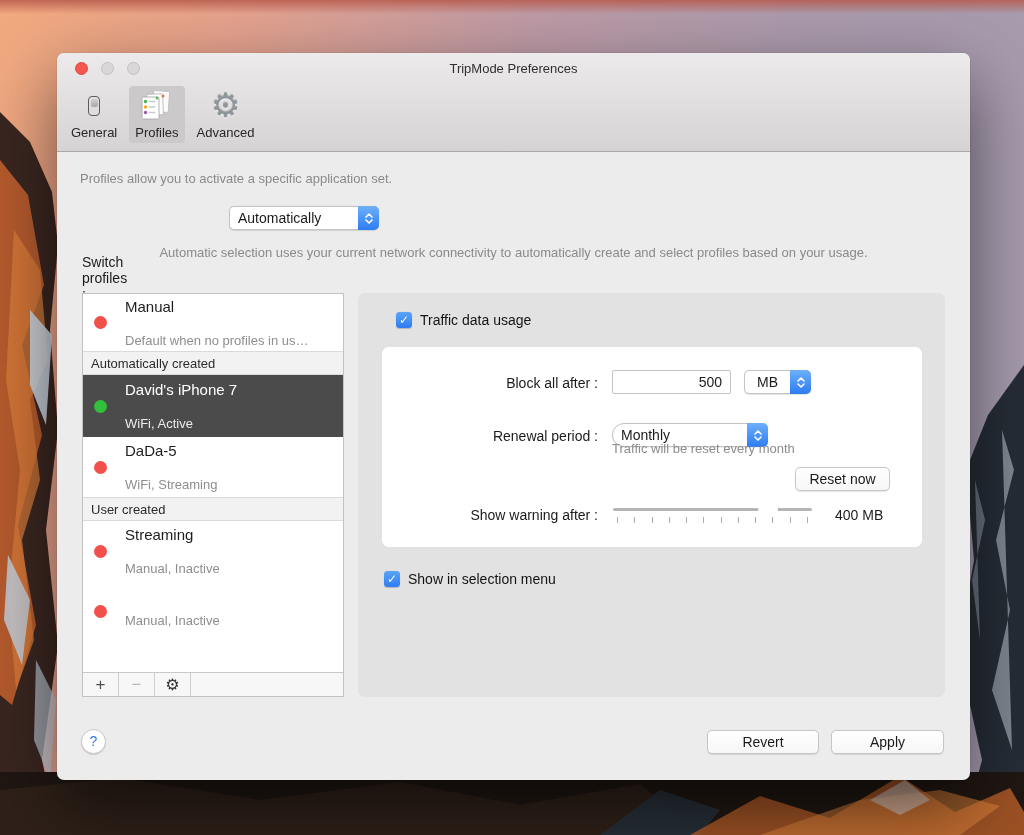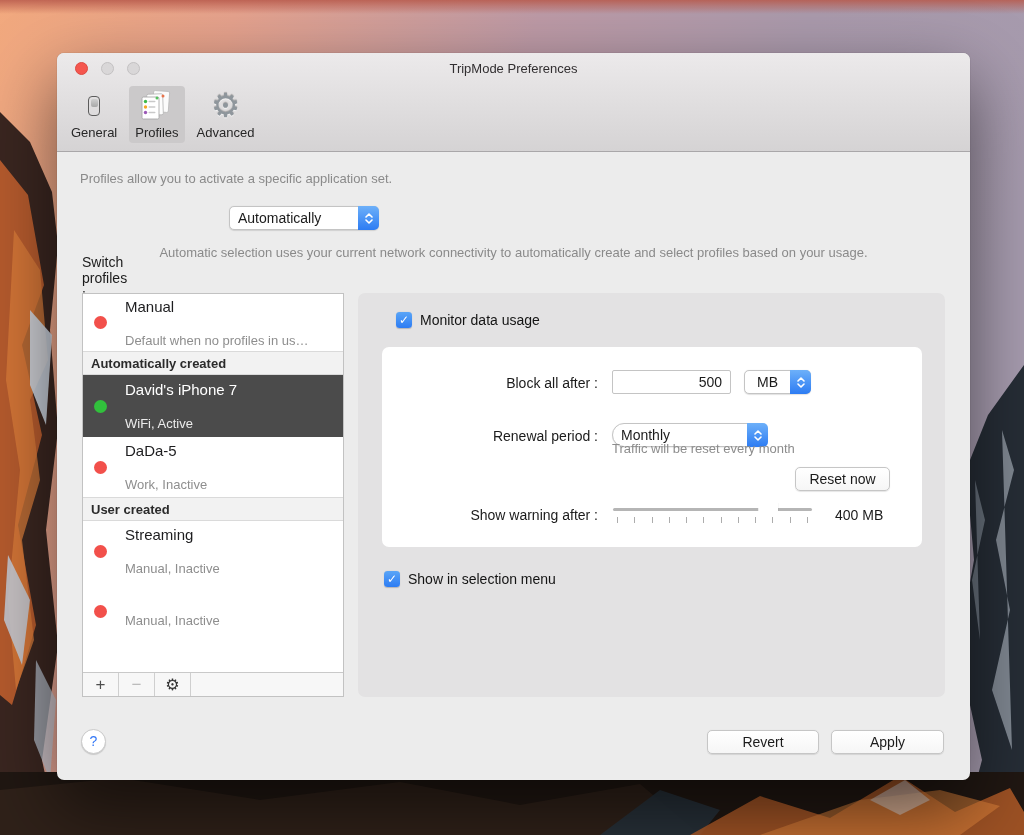--- a/index.html
+++ b/index.html
@@ -64,21 +64,21 @@
   .p-row .dot { position:absolute; left:11px; top:50%; margin-top:-6.5px;
     width:13px; height:13px; border-radius:50%; }
   .dot.red { background:#f2504b; } .dot.green { background:#31c03c; }
   .p-title { font-size:15px; color:#1d1d1f; }
   .p-sub { font-size:13px; color:#8e8e8e; margin-top:18px; }
   .p-row.selected { background:#4b4b4b; }
   .p-row.selected .p-title { color:#ffffff; }
   .p-row.selected .p-sub { color:#ececec; }
   .p-header { height:24px; line-height:23px; background:#f2f2f2;
     border-top:1px solid #dadada; border-bottom:1px solid #dadada;
-    font-size:13px; color:#2b2b2b; padding-left:8px;font-weight:bold; }
+    font-size:13px; color:#2b2b2b; padding-left:8px; }
   .p-fill { flex:1; }
   .p-actions { height:24px; border-top:1px solid #c9c9c9; background:#f7f7f7;
     display:flex; }
   .p-act { width:36px; height:100%; border-right:1px solid #cfcfcf; display:flex;
     align-items:center; justify-content:center; font-size:17px; color:#4e4e4e; }
   .p-act.dim { color:#b9b9b9; }
   .p-act .small-gear { font-size:16px; color:#363636; text-shadow:none; line-height:1; }
 
   
   .detail { position:absolute; left:301px; top:240px; width:587px; height:404px;
@@ -238,21 +238,21 @@
       </div>
       <div class="p-header">Automatically created</div>
       <div class="p-row selected" style="height:62px;">
         <span class="dot green"></span>
         <span class="p-title">David's iPhone 7</span>
         <span class="p-sub">WiFi, Active</span>
       </div>
       <div class="p-row" style="height:60px;">
         <span class="dot red"></span>
         <span class="p-title">DaDa-5</span>
-        <span class="p-sub">Work, Inactive</span>
+        <span class="p-sub">WiFi, Streaming</span>
       </div>
       <div class="p-header">User created</div>
       <div class="p-row" style="height:60px;">
         <span class="dot red"></span>
         <span class="p-title">Streaming</span>
         <span class="p-sub">Manual, Inactive</span>
       </div>
       <div class="p-row" style="height:60px;">
         <span class="dot red"></span>
         <span class="p-sub">Manual, Inactive</span>
@@ -264,21 +264,21 @@
         <span class="p-act">
             <span class="small-gear gear-glyph">⚙</span>
           </span>
       </div>
     </div>
 
     <div class="detail">
 
       <div class="chk-row" style="left:38px; top:19px;">
         <span class="chk">✓</span>
-        <span class="chk-label">Monitor data usage</span>
+        <span class="chk-label">Traffic data usage</span>
       </div>
 
       <div class="inner-box">
 
         <span class="fld-label" style="top:28px;">Block all after :</span>
         <div class="textfield" style="top:23px;">500</div>
         <div class="popup" style="left:362px; top:23px; width:67px;">
           <span class="val" style="text-align:center;">MB</span>
           <span class="stepper">
             <svg class="chev" viewBox="0 0 8 5">

